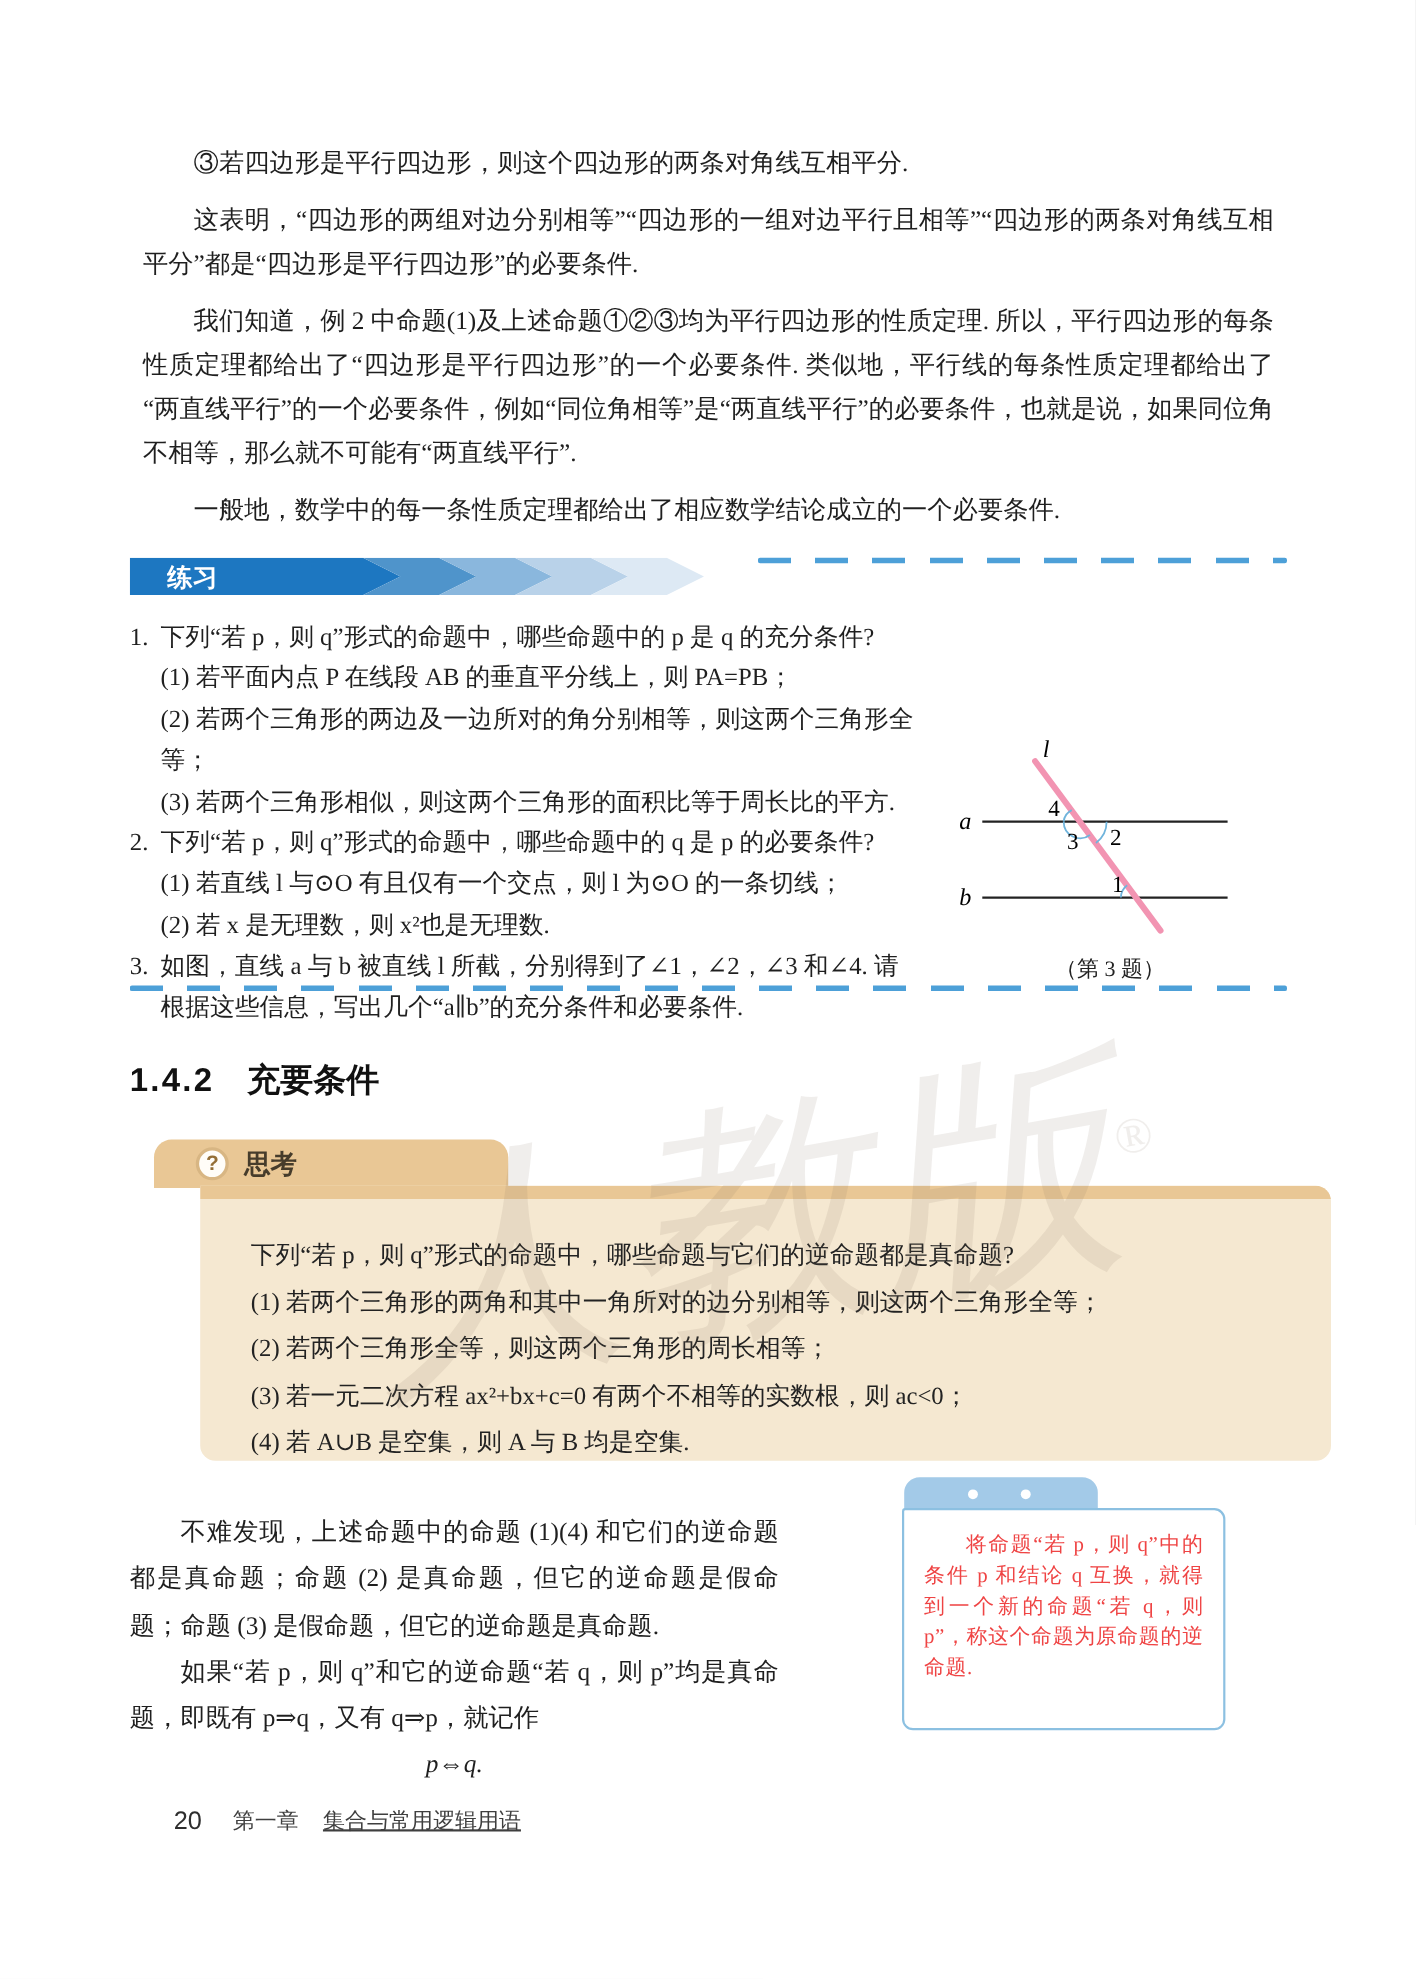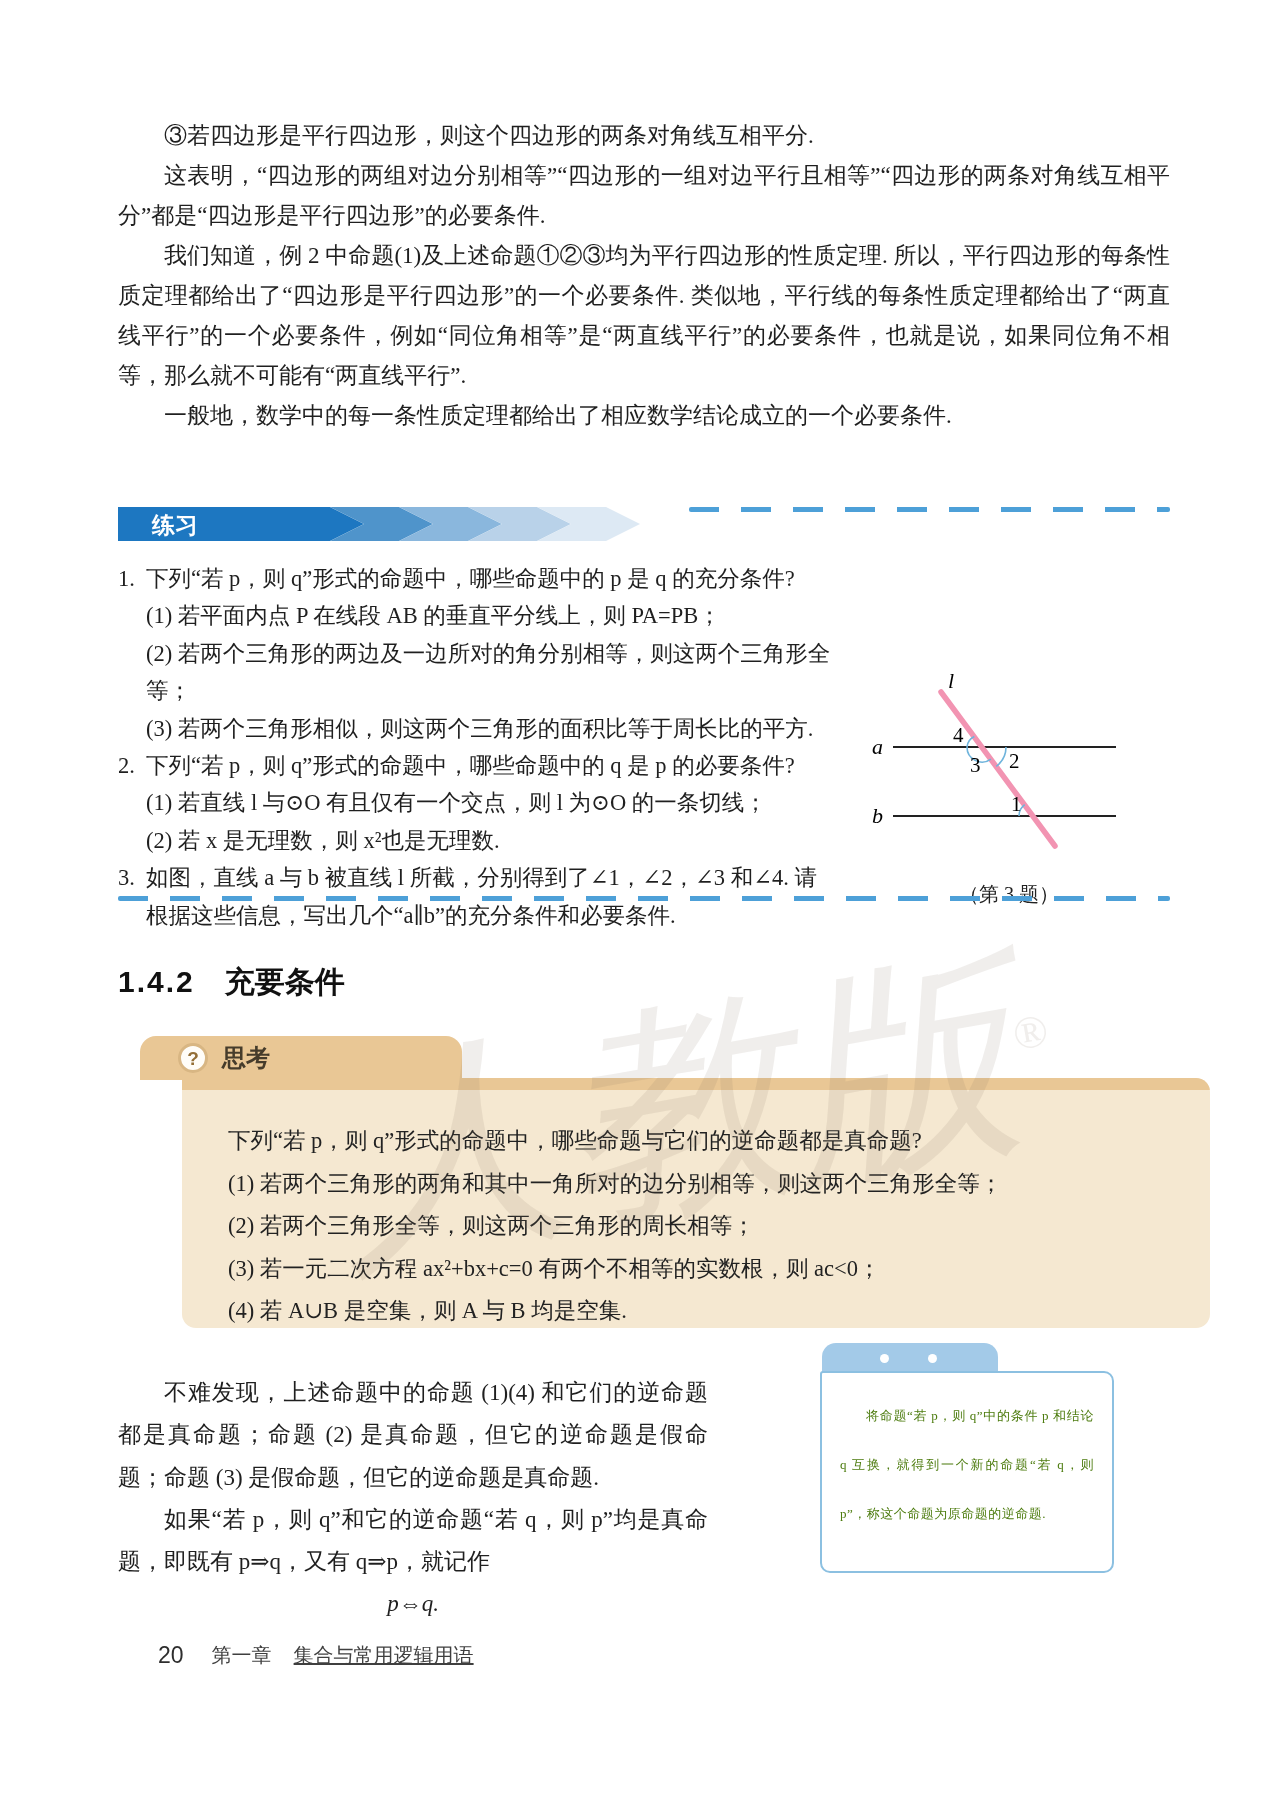--- a/index.html
+++ b/index.html
@@ -5,37 +5,37 @@
   html,body{margin:0;padding:0;background:#e8e8e8;}
   .page{
     position:relative;width:1287px;height:1799px;margin:0 auto;
     background:#ffffff;overflow:hidden;
     font-family:"Liberation Serif","DejaVu Serif",serif;
     color:#1f1f1f;
   }
   
   .paras{position:absolute;left:118px;top:116px;width:1052px;
     font-size:23px;line-height:40px;text-align:justify;}
-  .paras p{margin:0;text-indent:2em;}
+  .paras p{margin:12px;text-indent:2em;}
   
   .banner-row{position:absolute;left:118px;top:507px;width:1052px;height:36px;
     display:flex;align-items:flex-start;}
   .banner-svg{display:block;flex:0 0 auto;}
   .dash{height:5px;border-radius:2px;
     background:repeating-linear-gradient(to right,#4da0d8 0 30px,transparent 30px 52px);}
   .dash-top{flex:1;margin-left:46px;}
   .dash-bottom{position:absolute;left:118px;top:896px;width:1052px;}
   
   .exercises{position:absolute;left:118px;top:560px;width:1052px;
     font-size:22.5px;line-height:37.4px;}
   .ex-item{padding-left:28px;}
   .ex-num{display:inline-block;width:28px;margin-left:-28px;}
   .ex-sub{padding-left:28px;}
   .fig-float{float:right;width:322px;margin:92px 0 0 16px;}
-  .fig-caption{text-align:center;font-size:20px;margin-top:15px;color:#222;}
+  .fig-caption{text-align:center;font-size:20px;margin-top:2px;color:#222;}
   
   .sec-head{position:absolute;left:118px;top:962px;
     font-family:"Liberation Sans","DejaVu Sans",sans-serif;
     font-size:30px;font-weight:bold;color:#111;}
   .sec-head .num{margin-right:30px;letter-spacing:2px;}
   
   .think-tab{position:absolute;left:140px;top:1036px;width:322px;height:44px;
     background:#e9c795;border-radius:16px 16px 0 0;
     display:flex;align-items:center;}
   .think-icon{width:30px;height:30px;margin-left:38px;border-radius:50%;
@@ -63,22 +63,22 @@
   .formula{text-align:center;text-indent:0 !important;font-style:italic;}
   
   .note{position:absolute;left:820px;top:1343px;width:298px;}
   .note-tab{position:relative;width:176px;height:32px;margin-left:2px;
     background:#a3cae8;border-radius:14px 14px 0 0;}
   .note-dot{position:absolute;top:11px;width:9px;height:9px;border-radius:50%;background:#ffffff;}
   .note-dot.d1{left:58px;} .note-dot.d2{left:106px;}
   .note-box{position:relative;margin-top:-4px;width:294px;height:202px;box-sizing:border-box;
     background:#ffffff;border:2px solid #8cc0e1;border-radius:3px 10px 10px 10px;
     padding:18px 18px 0 18px;}
-  .note-text{margin:0;font-size:13px;line-height:49px;text-align:justify;
-    text-indent:2em;color:#4d7c0f;letter-spacing:0.5px;}
+  .note-text{margin:0;font-size:19px;line-height:28px;text-align:justify;
+    text-indent:2em;color:#ef4444;letter-spacing:0.5px;}
   
   .footer{position:absolute;left:158px;top:1642px;display:flex;align-items:center;
     font-family:"Liberation Sans","DejaVu Sans",sans-serif;color:#3f3f3f;}
   .footer .pg{font-size:23px;color:#2e2e2e;}
   .footer .ch{margin-left:28px;font-size:20px;}
   .footer .ch-title{margin-left:22px;font-size:20px;text-decoration:underline;}
   
   .fig-svg text{font-family:"Liberation Serif","DejaVu Serif",serif;}
 </style>
 </head>

